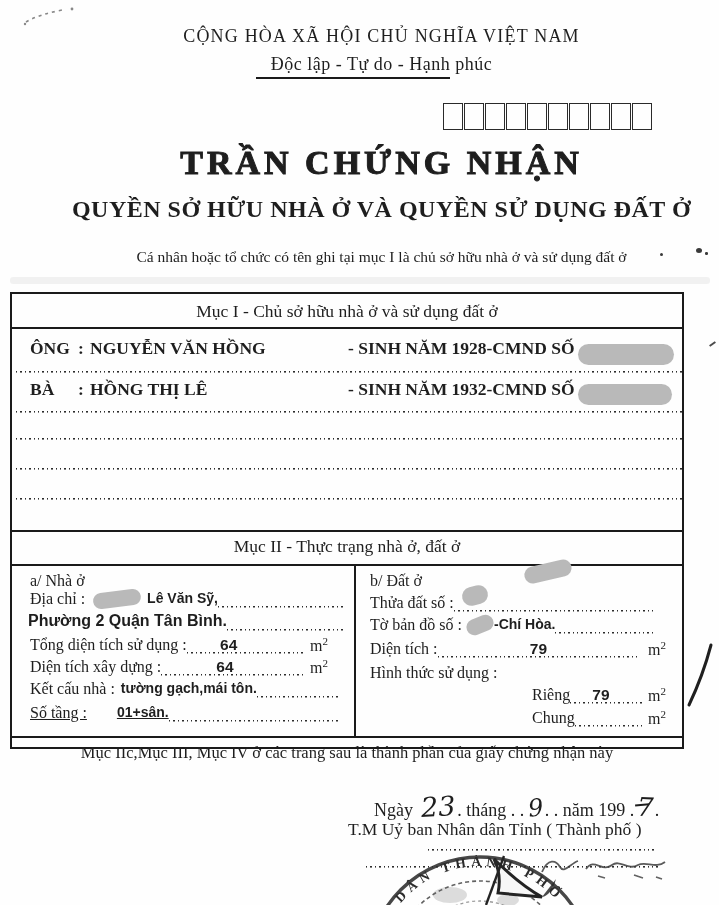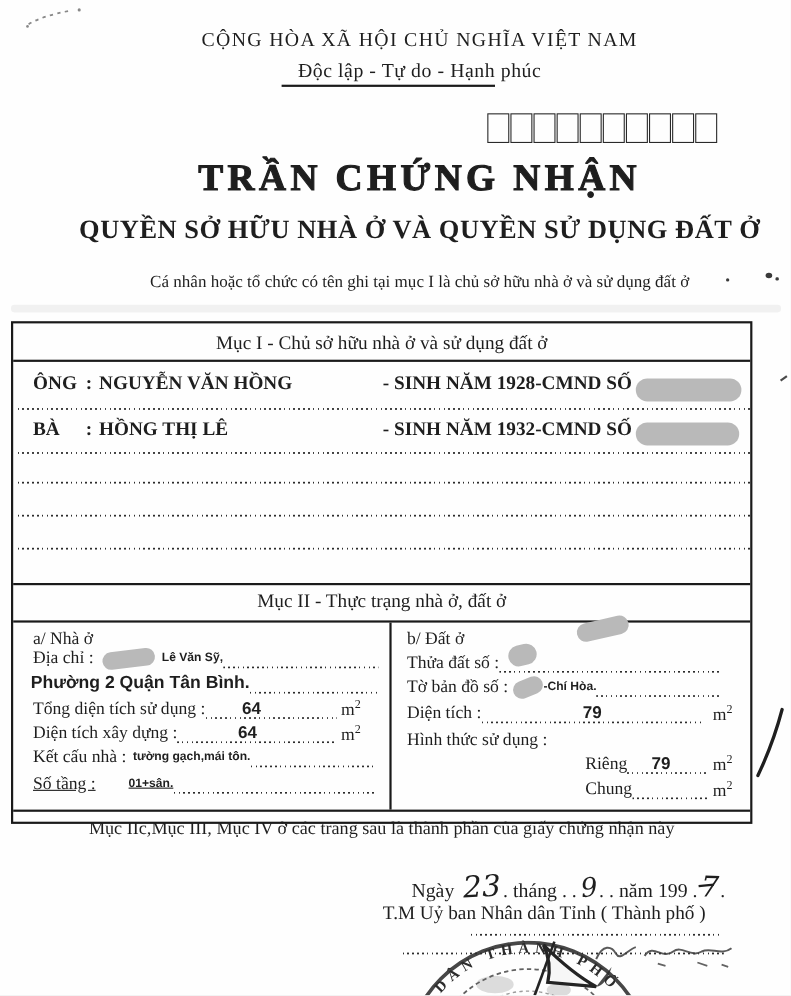--- a/index.html
+++ b/index.html
@@ -41,21 +41,21 @@
   .owner-birth { position:absolute; left:336px; white-space:nowrap; }
   .pill { position:absolute; background:var(--redaction); border-radius:11px; }
   
   .col { position:absolute; top:272px; height:170px; font-size:16px; }
   .col-line { position:absolute; display:flex; align-items:center; height:22px; white-space:nowrap; }
   .flabel { flex:none; }
   .fdots { flex:1 1 auto; align-self:stretch; position:relative;
     background-image:repeating-linear-gradient(90deg,#2c2c2c 0 1.4px,transparent 1.4px 4.4px);
     background-repeat:no-repeat; background-size:100% 1.5px; background-position:0 calc(100% - 3px); }
   .fval { position:absolute; bottom:2px; font-family:"Liberation Sans","DejaVu Sans",sans-serif; font-weight:bold; font-size:15.5px; }
-  .fval-inline { font-family:"Liberation Sans","DejaVu Sans",sans-serif; font-weight:bold; font-size:11px; position:relative; top:-1px; margin-left:6px; }
+  .fval-inline { font-family:"Liberation Sans","DejaVu Sans",sans-serif; font-weight:bold; font-size:14px; position:relative; top:-1px; margin-left:6px; }
   .funit { flex:none; margin-left:4px; font-size:16px; }
   .funit sup { font-size:11px; }
   .pill-inline { display:inline-block; flex:none; background:var(--redaction); border-radius:9px; position:relative; }
   
   .date-line { left:374px; top:791px; display:flex; align-items:baseline; font-size:18px; }
   .hand { font-style:italic; font-family:"DejaVu Serif","Liberation Serif",serif; }
   .hand-day { font-size:27px; margin:0 2px 0 8px; transform:rotate(-3deg); }
   .hand-month { font-size:24px; margin:0 1px 0 4px; transform:rotate(-6deg); }
   .hand-year { font-size:26px; margin:0 1px 0 3px; position:relative; transform:rotate(2deg); }
   .ycross { position:absolute; left:-2px; top:12px; width:14px; height:2px; background:var(--ink); transform:rotate(-8deg); }

